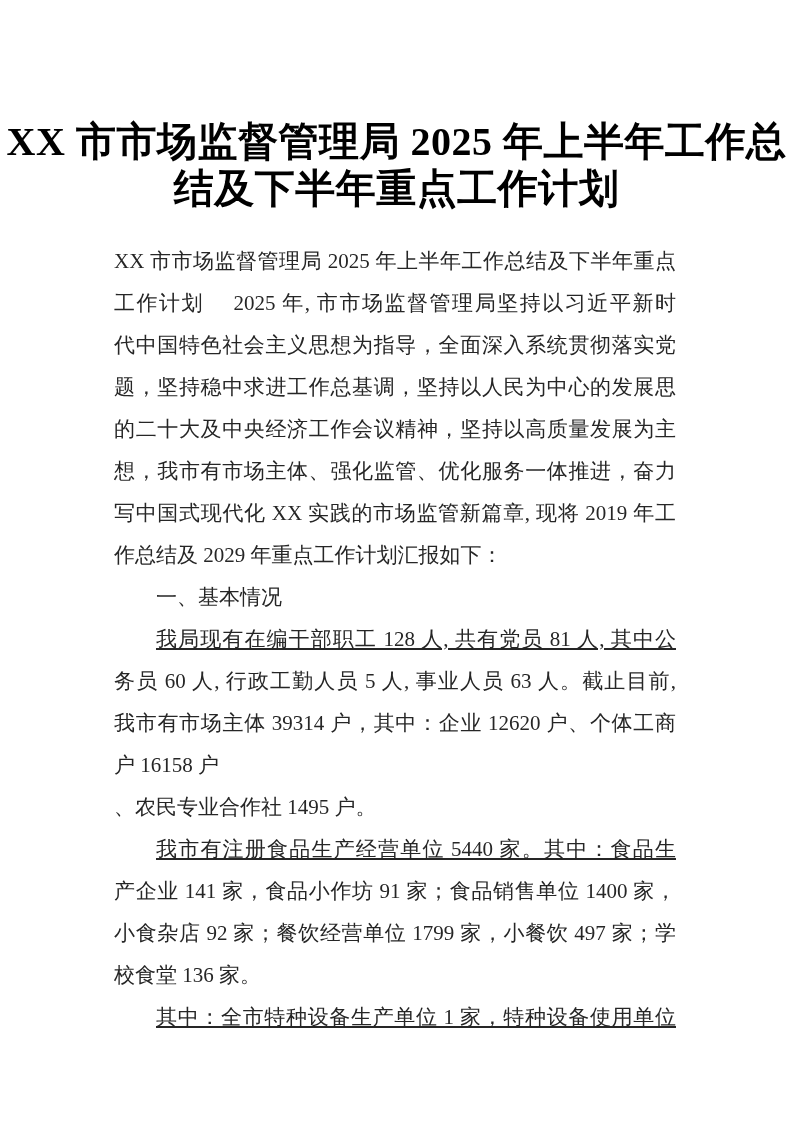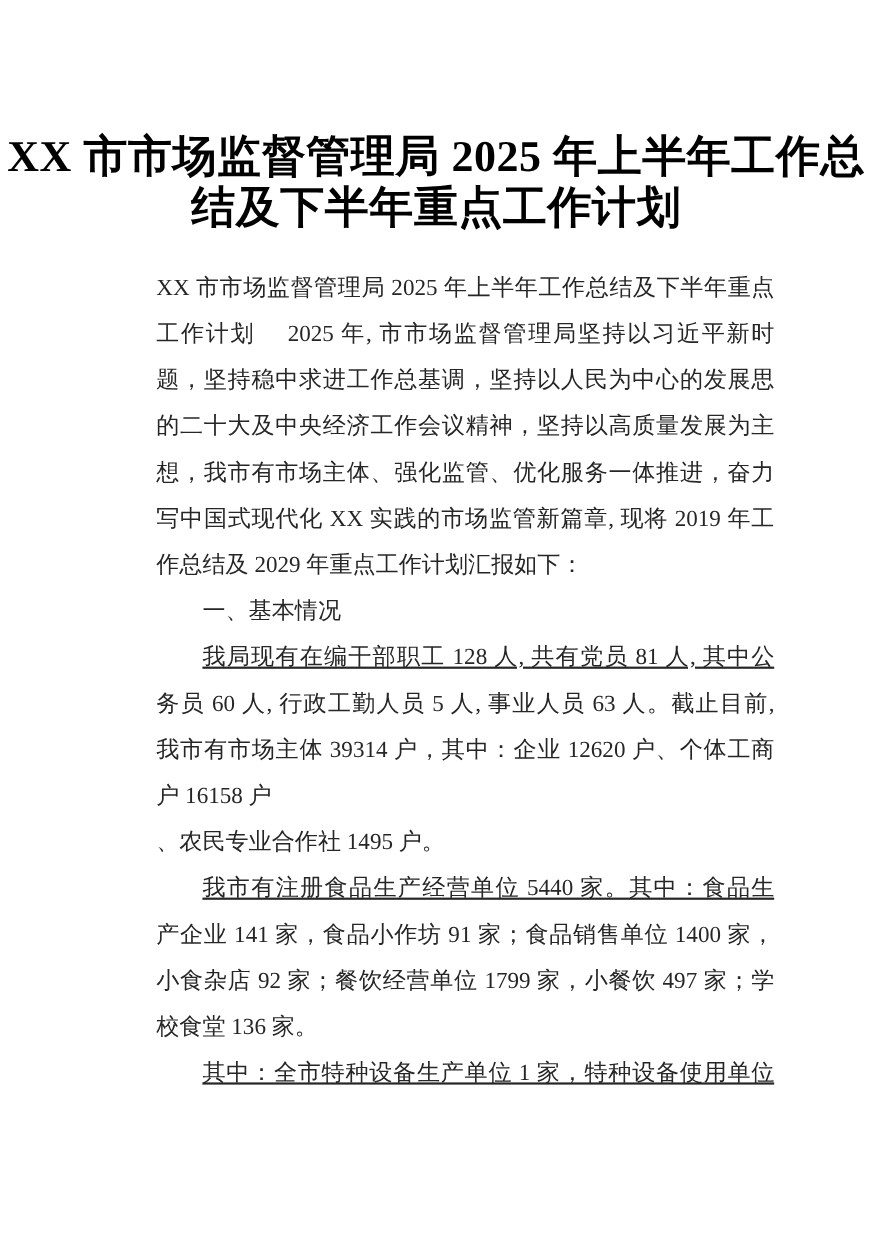--- a/index.html
+++ b/index.html
@@ -29,21 +29,20 @@
     letter-spacing: 0.5px;
   }
   .doc-body {
     position: absolute;
     top: 240px;
     left: 114px;
     width: 562px;
     font-size: 21px;
     line-height: 42px;
     color: #262626;
-    margin-left: 28px;
   }
   .line {
     height: 42px;
     overflow: hidden;
     text-align: left;
   }
   .line.fill {
     text-align: justify;
     text-align-last: justify;
   }
@@ -60,20 +59,21 @@
 
 <div class="page">
   <h1 class="doc-title">
     <div class="title-line">XX 市市场监督管理局 2025 年上半年工作总</div>
     <div class="title-line">结及下半年重点工作计划</div>
   </h1>
 
   <div class="doc-body" id="body-lines">
       <div class="line fill">XX 市市场监督管理局 2025 年上半年工作总结及下半年重点</div>
       <div class="line fill">工作计划　 2025 年, 市市场监督管理局坚持以习近平新时</div>
+      <div class="line fill">代中国特色社会主义思想为指导，全面深入系统贯彻落实党</div>
       <div class="line fill">题，坚持稳中求进工作总基调，坚持以人民为中心的发展思</div>
       <div class="line fill">的二十大及中央经济工作会议精神，坚持以高质量发展为主</div>
       <div class="line fill">想，我市有市场主体、强化监管、优化服务一体推进，奋力谱</div>
       <div class="line fill">写中国式现代化 XX 实践的市场监管新篇章, 现将 2019 年工</div>
       <div class="line">作总结及 2029 年重点工作计划汇报如下：</div>
       <div class="line indent">一、基本情况</div>
       <div class="line indent fill">我局现有在编干部职工 128 人, 共有党员 81 人, 其中公</div>
       <div class="line fill">务员 60 人, 行政工勤人员 5 人, 事业人员 63 人。截止目前,</div>
       <div class="line fill">我市有市场主体 39314 户，其中：企业 12620 户、个体工商</div>
       <div class="line">户 16158 户</div>

